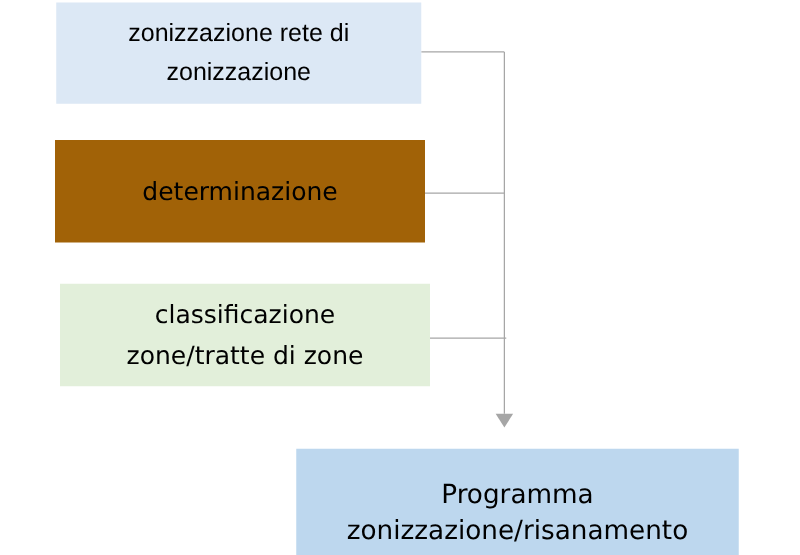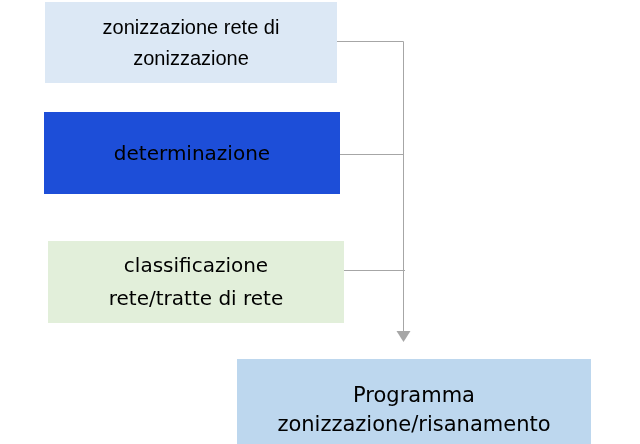--- a/index.html
+++ b/index.html
@@ -49,21 +49,21 @@
   .box-determinazione {
     left: 44px;
     top: 112px;
     width: 296px;
     height: 82px;
     font-size: 20px;
     line-height: 33px;
   }
   .box-classificazione {
     left: 48px;
-    top: 241px;
+    top: 227px;
     width: 296px;
     height: 82px;
     font-size: 20px;
     line-height: 33px;
     text-align: right;
   }
   .box-programma {
     left: 237px;
     top: 359px;
     width: 354px;
@@ -83,27 +83,27 @@
     <line x1="344" y1="270.5" x2="405" y2="270.5" stroke-width="1" stroke="#a6a6a6"></line>
     <line x1="403.5" y1="41.5" x2="403.5" y2="331" stroke-width="1" stroke="#a6a6a6"></line>
     <polygon points="396.5,331 410.5,331 403.5,342" fill="#a6a6a6"></polygon>
   </svg>
 
   <div class="box box-zonizzazione" style="background: rgb(220, 232, 245);">
     <span>zonizzazione rete di</span>
     <span>zonizzazione</span>
   </div>
 
-  <div class="box box-determinazione" style="background: #1d4ed8;">
+  <div class="box box-determinazione" style="background: #a16207;">
     <span>determinazione</span>
   </div>
 
   <div class="box box-classificazione" style="background: rgb(226, 239, 218);">
     <span>classificazione</span>
-    <span>rete/tratte di rete</span>
+    <span>zone/tratte di zone</span>
   </div>
 
   <div class="box box-programma" style="background: rgb(189, 215, 238);">
     <span>Programma</span>
     <span>zonizzazione/risanamento</span>
   </div>
 
 </div>
 
 </body></html>

